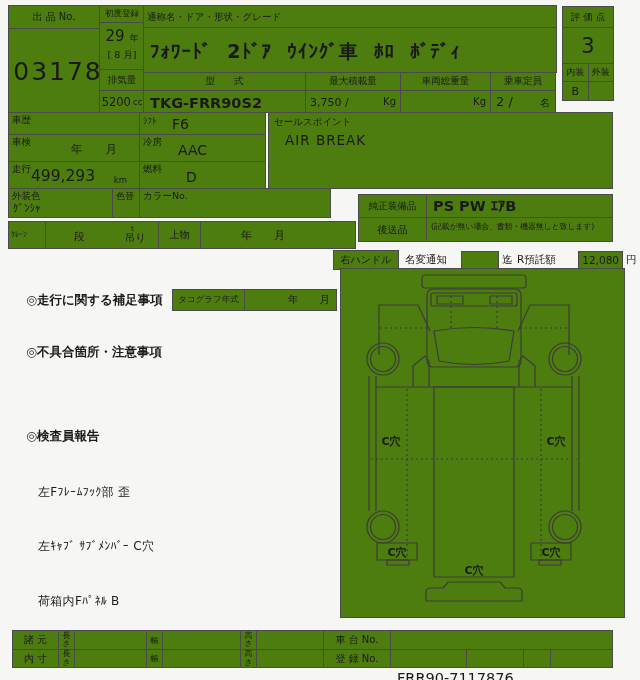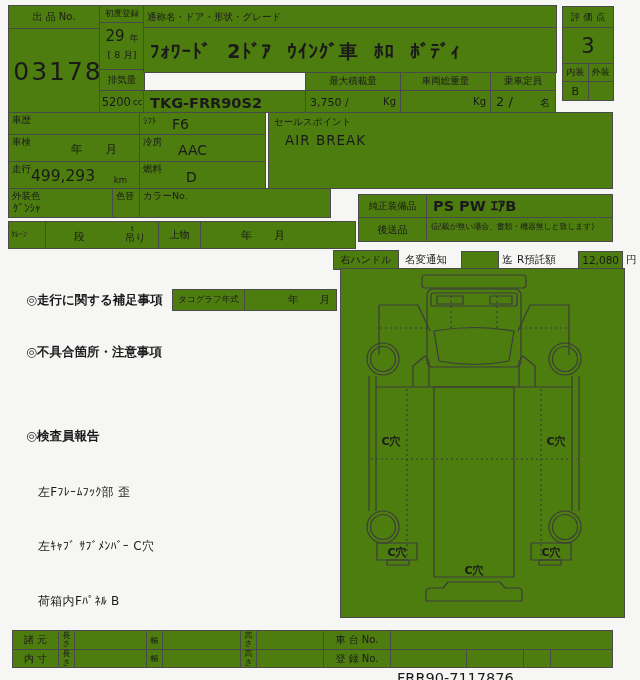--- a/index.html
+++ b/index.html
@@ -39,20 +39,21 @@
     <span style="font-size:8.5px;margin-left:2px;">cc</span>
   </div>
 
   <div class="cell" style="left:143px;top:5px;width:414px;height:23px;">
     <span class="lab" style="font-size:9.5px;top:5px;">通称名・ドア・形状・グレード</span>
   </div>
   <div class="cell" style="left:143px;top:27px;width:414px;height:46px;">
     <span class="txt" style="left:6px;top:11px;font-size:19px;font-weight:700;letter-spacing:1px;">ﾌｫﾜｰﾄﾞ  2ﾄﾞｱ  ｳｲﾝｸﾞ車  ﾎﾛ  ﾎﾞﾃﾞｨ</span>
   </div>
 
+  <div class="cell ctr" style="left:143px;top:72px;width:163px;height:19px;font-size:9.5px;">型　　式</div>
   <div class="cell" style="left:143px;top:90px;width:163px;height:23px;">
     <span class="txt" style="left:6px;top:4px;font-size:14.5px;font-weight:600;">TKG-FRR90S2</span>
   </div>
   <div class="cell ctr" style="left:305px;top:72px;width:96px;height:19px;font-size:9.5px;">最大積載量</div>
   <div class="cell" style="left:305px;top:90px;width:96px;height:23px;">
     <span class="txt" style="left:4px;top:5px;font-size:11px;">3,750 /</span>
     <span class="txt" style="right:4px;top:5px;font-size:10px;">Kg</span>
   </div>
   <div class="cell ctr" style="left:400px;top:72px;width:91px;height:19px;font-size:9.5px;">車両総重量</div>
   <div class="cell" style="left:400px;top:90px;width:91px;height:23px;">

